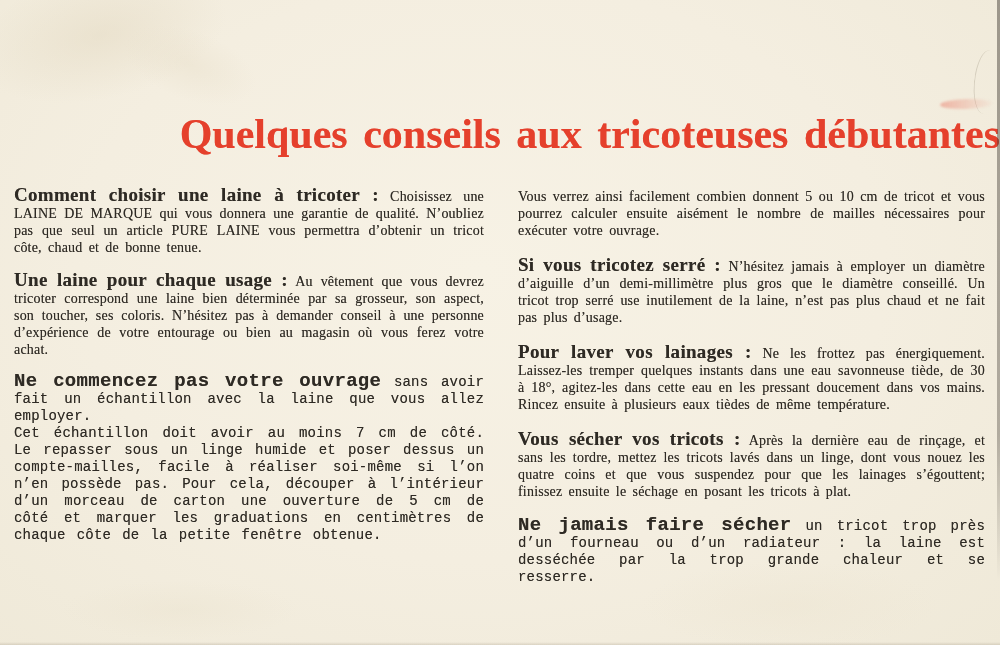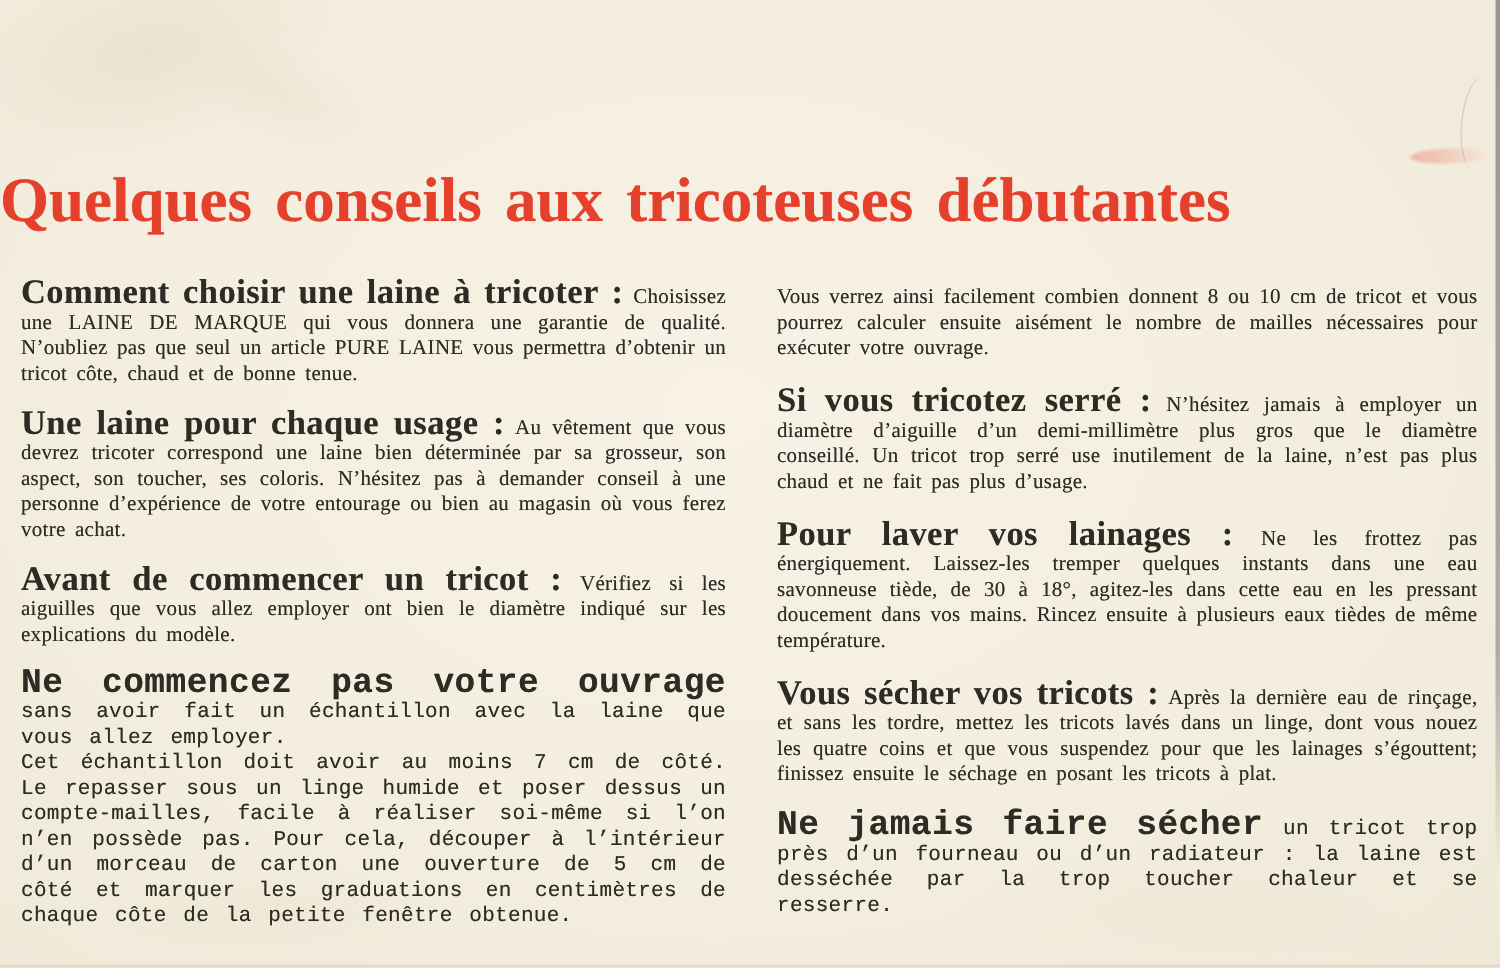--- a/index.html
+++ b/index.html
@@ -56,21 +56,21 @@
   .ink-smudge {
     position: absolute; left: 940px; top: 99px; width: 52px; height: 10px;
     background: linear-gradient(to right, rgba(229,64,44,0.32), rgba(229,64,44,0.03));
     border-radius: 50%;
     filter: blur(1px);
     transform: rotate(-2deg);
   }
   .page-title {
     position: absolute;
     top: 80px; left: 0; width: 100%;
-    text-align: left;
+    text-align: right;
     font-size: 42px;
     line-height: 52px;
     font-weight: 700;
     color: #e5402c;
     word-spacing: 5px;
     text-shadow: 0 0 0.5px rgba(229,64,44,0.6);
   }
   .col {
     position: absolute;
     top: 186px;
@@ -82,21 +82,21 @@
     color: #2e2a24;
     text-shadow: 0 0 0.4px rgba(46,42,36,0.55);
   }
   .col-left  { left: 14px;  width: 470px; }
   .col-right { left: 518px; width: 467px; }
   .para { margin: 0 0 15px 0; }
   .col-right .para { margin-bottom: 17px; }
   .para:last-child { margin-bottom: 0; font-family: Liberation Mono, monospace; }
   .lead {
     font-weight: 700;
-    font-size: 23px;
+    font-size: 19px;
     letter-spacing: 0.3px;
   }
 </style>
 </head>
 <body>
 
 <div class="page">
   <div class="stain stain-1"></div>
   <div class="stain stain-2"></div>
   <div class="stain stain-3"></div>
@@ -109,48 +109,44 @@
   <div class="col col-left">
     <p class="para">
       <span class="lead">Comment choisir une laine à tricoter :</span>
       <span class="body-text">Choisissez une LAINE DE MARQUE qui vous donnera une garantie de qualité. N’oubliez pas que seul un article PURE LAINE vous permettra d’obtenir un tricot côte, chaud et de bonne tenue.</span>
     </p>
     <p class="para">
       <span class="lead">Une laine pour chaque usage :</span>
       <span class="body-text">Au vêtement que vous devrez tricoter correspond une laine bien déterminée par sa grosseur, son aspect, son toucher, ses coloris. N’hésitez pas à demander conseil à une personne d’expérience de votre entourage ou bien au magasin où vous ferez votre achat.</span>
     </p>
     <p class="para">
-      <span class="lead">Avant de commencer un tricot :</span>
-      <span class="body-text">Vérifiez si les aiguilles que vous allez employer ont bien le diamètre indiqué sur les explications du modèle.</span>
-    </p>
-    <p class="para">
       <span class="lead">Ne commencez pas votre ouvrage</span>
       <span class="body-text">sans avoir fait un échantillon avec la laine que vous allez employer.</span><br>
       <span class="body-text">Cet échantillon doit avoir au moins 7 cm de côté. Le repasser sous un linge humide et poser dessus un compte-mailles, facile à réaliser soi-même si l’on n’en possède pas. Pour cela, découper à l’intérieur d’un morceau de carton une ouverture de 5 cm de côté et marquer les graduations en centimètres de chaque côte de la petite fenêtre obtenue.</span>
     </p>
   </div>
 
   <div class="col col-right">
     <p class="para">
       <span class="lead"></span>
-      <span class="body-text">Vous verrez ainsi facilement combien donnent 8 ou 10 cm de tricot et vous pourrez calculer ensuite aisément le nombre de mailles nécessaires pour exécuter votre ouvrage.</span>
+      <span class="body-text">Vous verrez ainsi facilement combien donnent 5 ou 10 cm de tricot et vous pourrez calculer ensuite aisément le nombre de mailles nécessaires pour exécuter votre ouvrage.</span>
     </p>
     <p class="para">
       <span class="lead">Si vous tricotez serré :</span>
       <span class="body-text">N’hésitez jamais à employer un diamètre d’aiguille d’un demi-millimètre plus gros que le diamètre conseillé. Un tricot trop serré use inutilement de la laine, n’est pas plus chaud et ne fait pas plus d’usage.</span>
     </p>
     <p class="para">
       <span class="lead">Pour laver vos lainages :</span>
       <span class="body-text">Ne les frottez pas énergiquement. Laissez-les tremper quelques instants dans une eau savonneuse tiède, de 30 à 18°, agitez-les dans cette eau en les pressant doucement dans vos mains. Rincez ensuite à plusieurs eaux tièdes de même température.</span>
     </p>
     <p class="para">
       <span class="lead">Vous sécher vos tricots :</span>
       <span class="body-text">Après la dernière eau de rinçage, et sans les tordre, mettez les tricots lavés dans un linge, dont vous nouez les quatre coins et que vous suspendez pour que les lainages s’égouttent; finissez ensuite le séchage en posant les tricots à plat.</span>
     </p>
     <p class="para">
       <span class="lead">Ne jamais faire sécher</span>
-      <span class="body-text">un tricot trop près d’un fourneau ou d’un radiateur : la laine est desséchée par la trop toucher chaleur et se resserre.</span>
+      <span class="body-text">un tricot trop près d’un fourneau ou d’un radiateur : la laine est desséchée par la trop grande chaleur et se resserre.</span>
     </p>
   </div>
 
   <div class="edge-right"></div>
   <div class="edge-bottom"></div>
 </div>
 
 </body></html>

